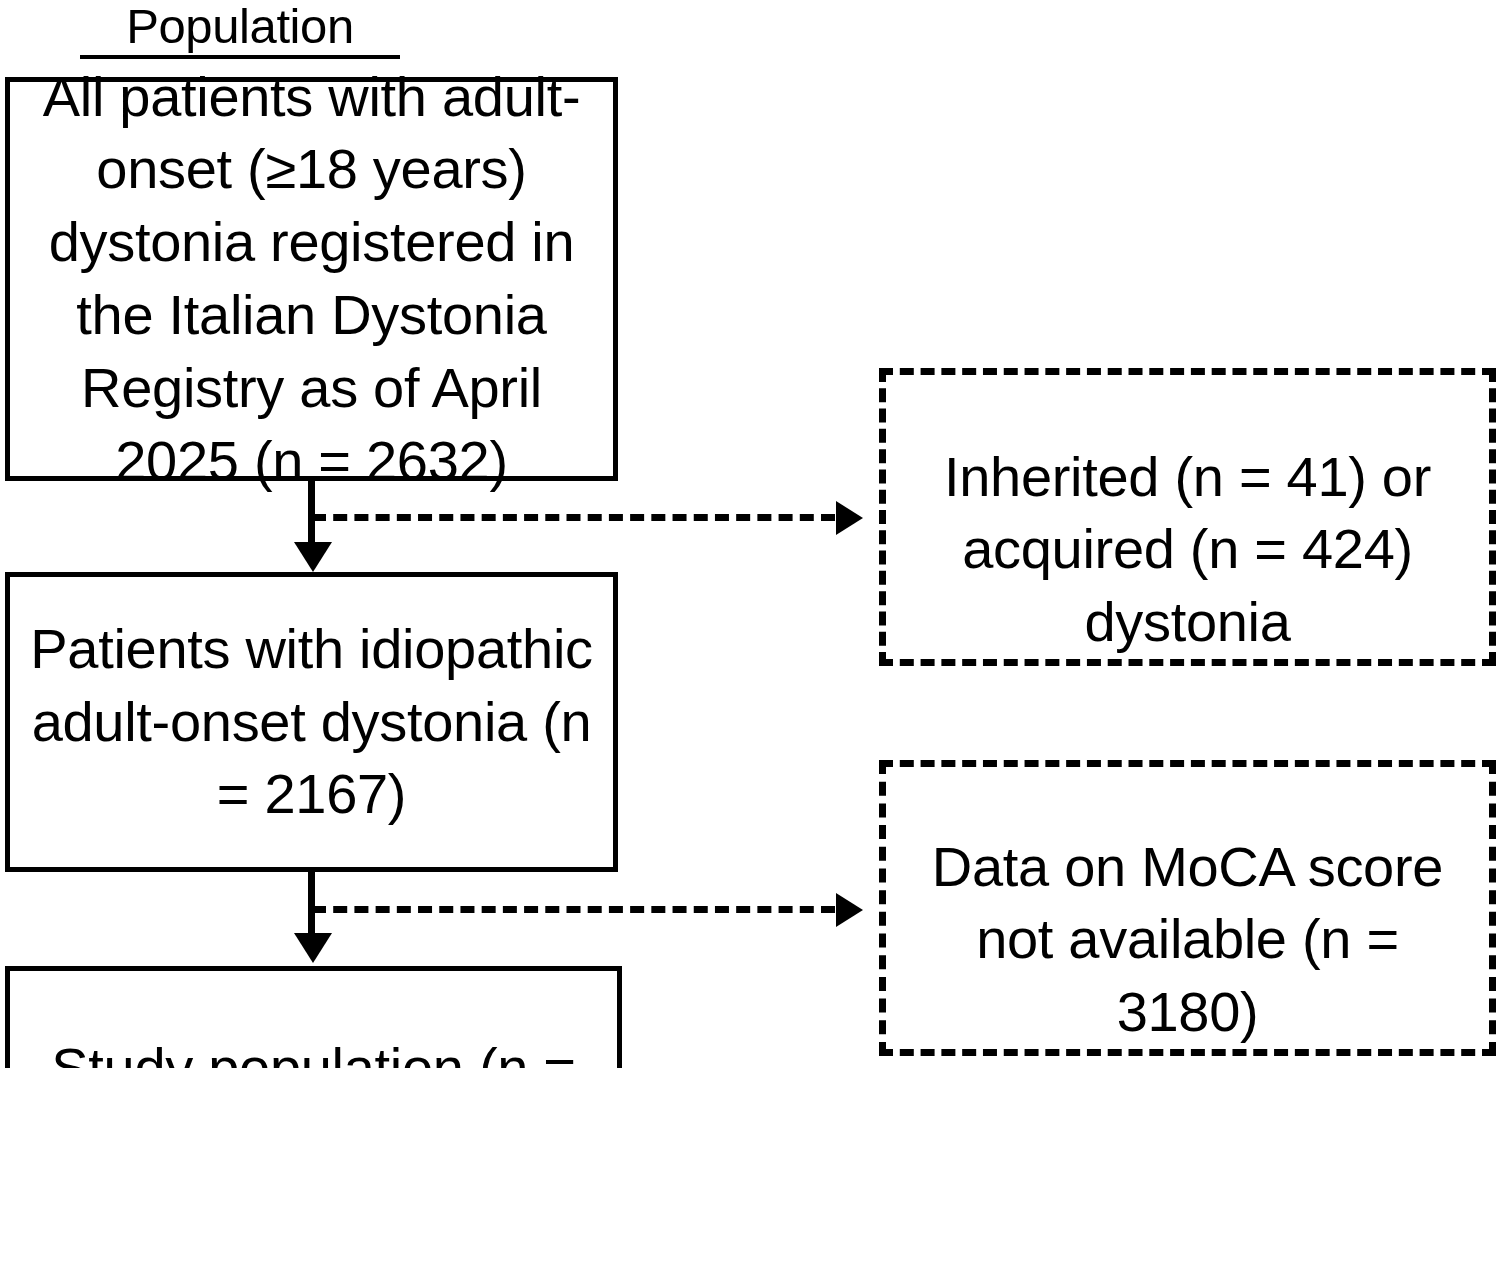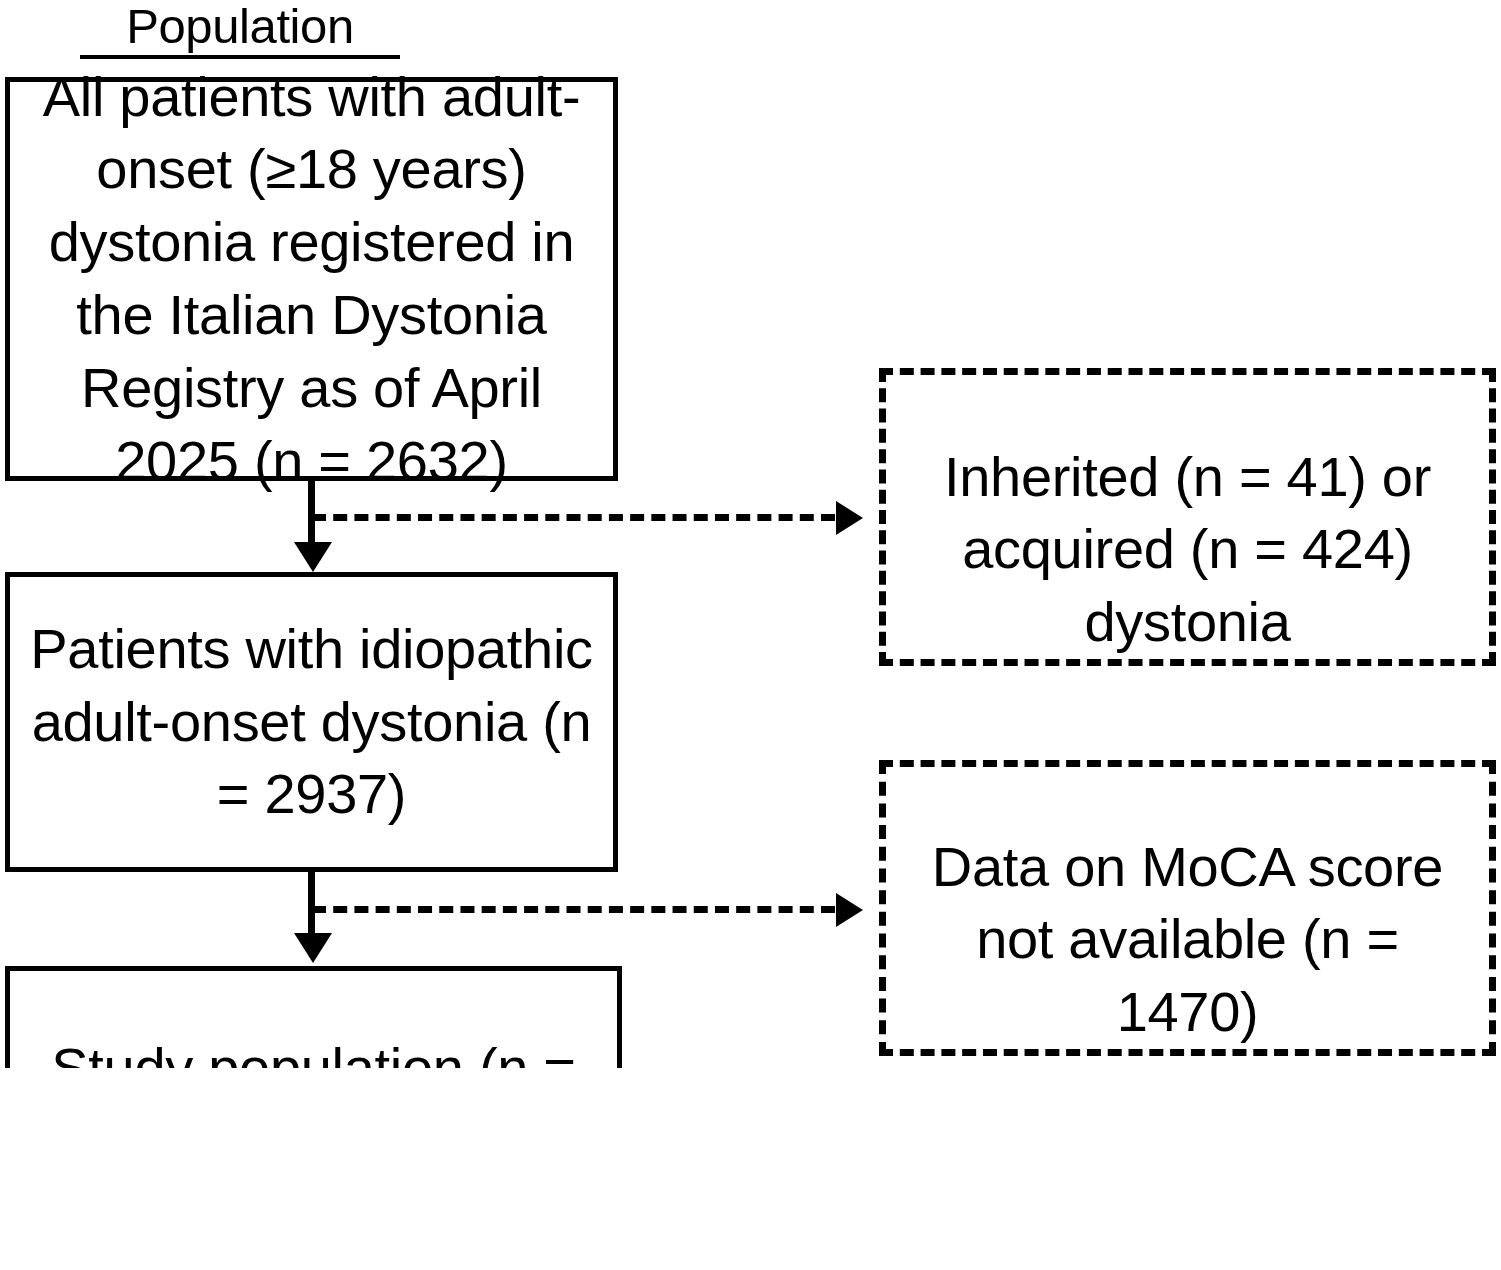--- a/index.html
+++ b/index.html
@@ -126,33 +126,33 @@
     <span>Population</span>
     <span class="rule"></span>
   </div>
 
 
   <div class="solid-box" id="box-all-patients">
     <div class="box-text">All patients with adult-onset (≥18 years) dystonia registered in the Italian Dystonia Registry as of April 2025 (n = 2632)</div>
   </div>
 
   <div class="solid-box" id="box-idiopathic">
-    <div class="box-text">Patients with idiopathic adult-onset dystonia (n = 2937)</div>
+    <div class="box-text">Patients with idiopathic adult-onset dystonia (n = 2167)</div>
   </div>
 
   <div class="solid-box" id="box-study-pop">
     <div class="box-text">Study population (n = 297)</div>
   </div>
 
   <div class="dashed-box" id="box-excluded-inherited">
     <div class="box-text">Inherited (n = 41)  or acquired (n = 424) dystonia</div>
   </div>
 
   <div class="dashed-box" id="box-excluded-moca">
-    <div class="box-text">Data on MoCA score not available (n = 1470)</div>
+    <div class="box-text">Data on MoCA score not available (n = 3180)</div>
   </div>
 
   <div class="v-stem" id="stem-1"></div>
   <div class="v-arrowhead" id="arrowhead-1"></div>
   <div class="h-dash" id="dash-1"></div>
   <div class="h-arrowhead" id="dash-arrow-1"></div>
 
   <div class="v-stem" id="stem-2"></div>
   <div class="v-arrowhead" id="arrowhead-2"></div>
   <div class="h-dash" id="dash-2"></div>

